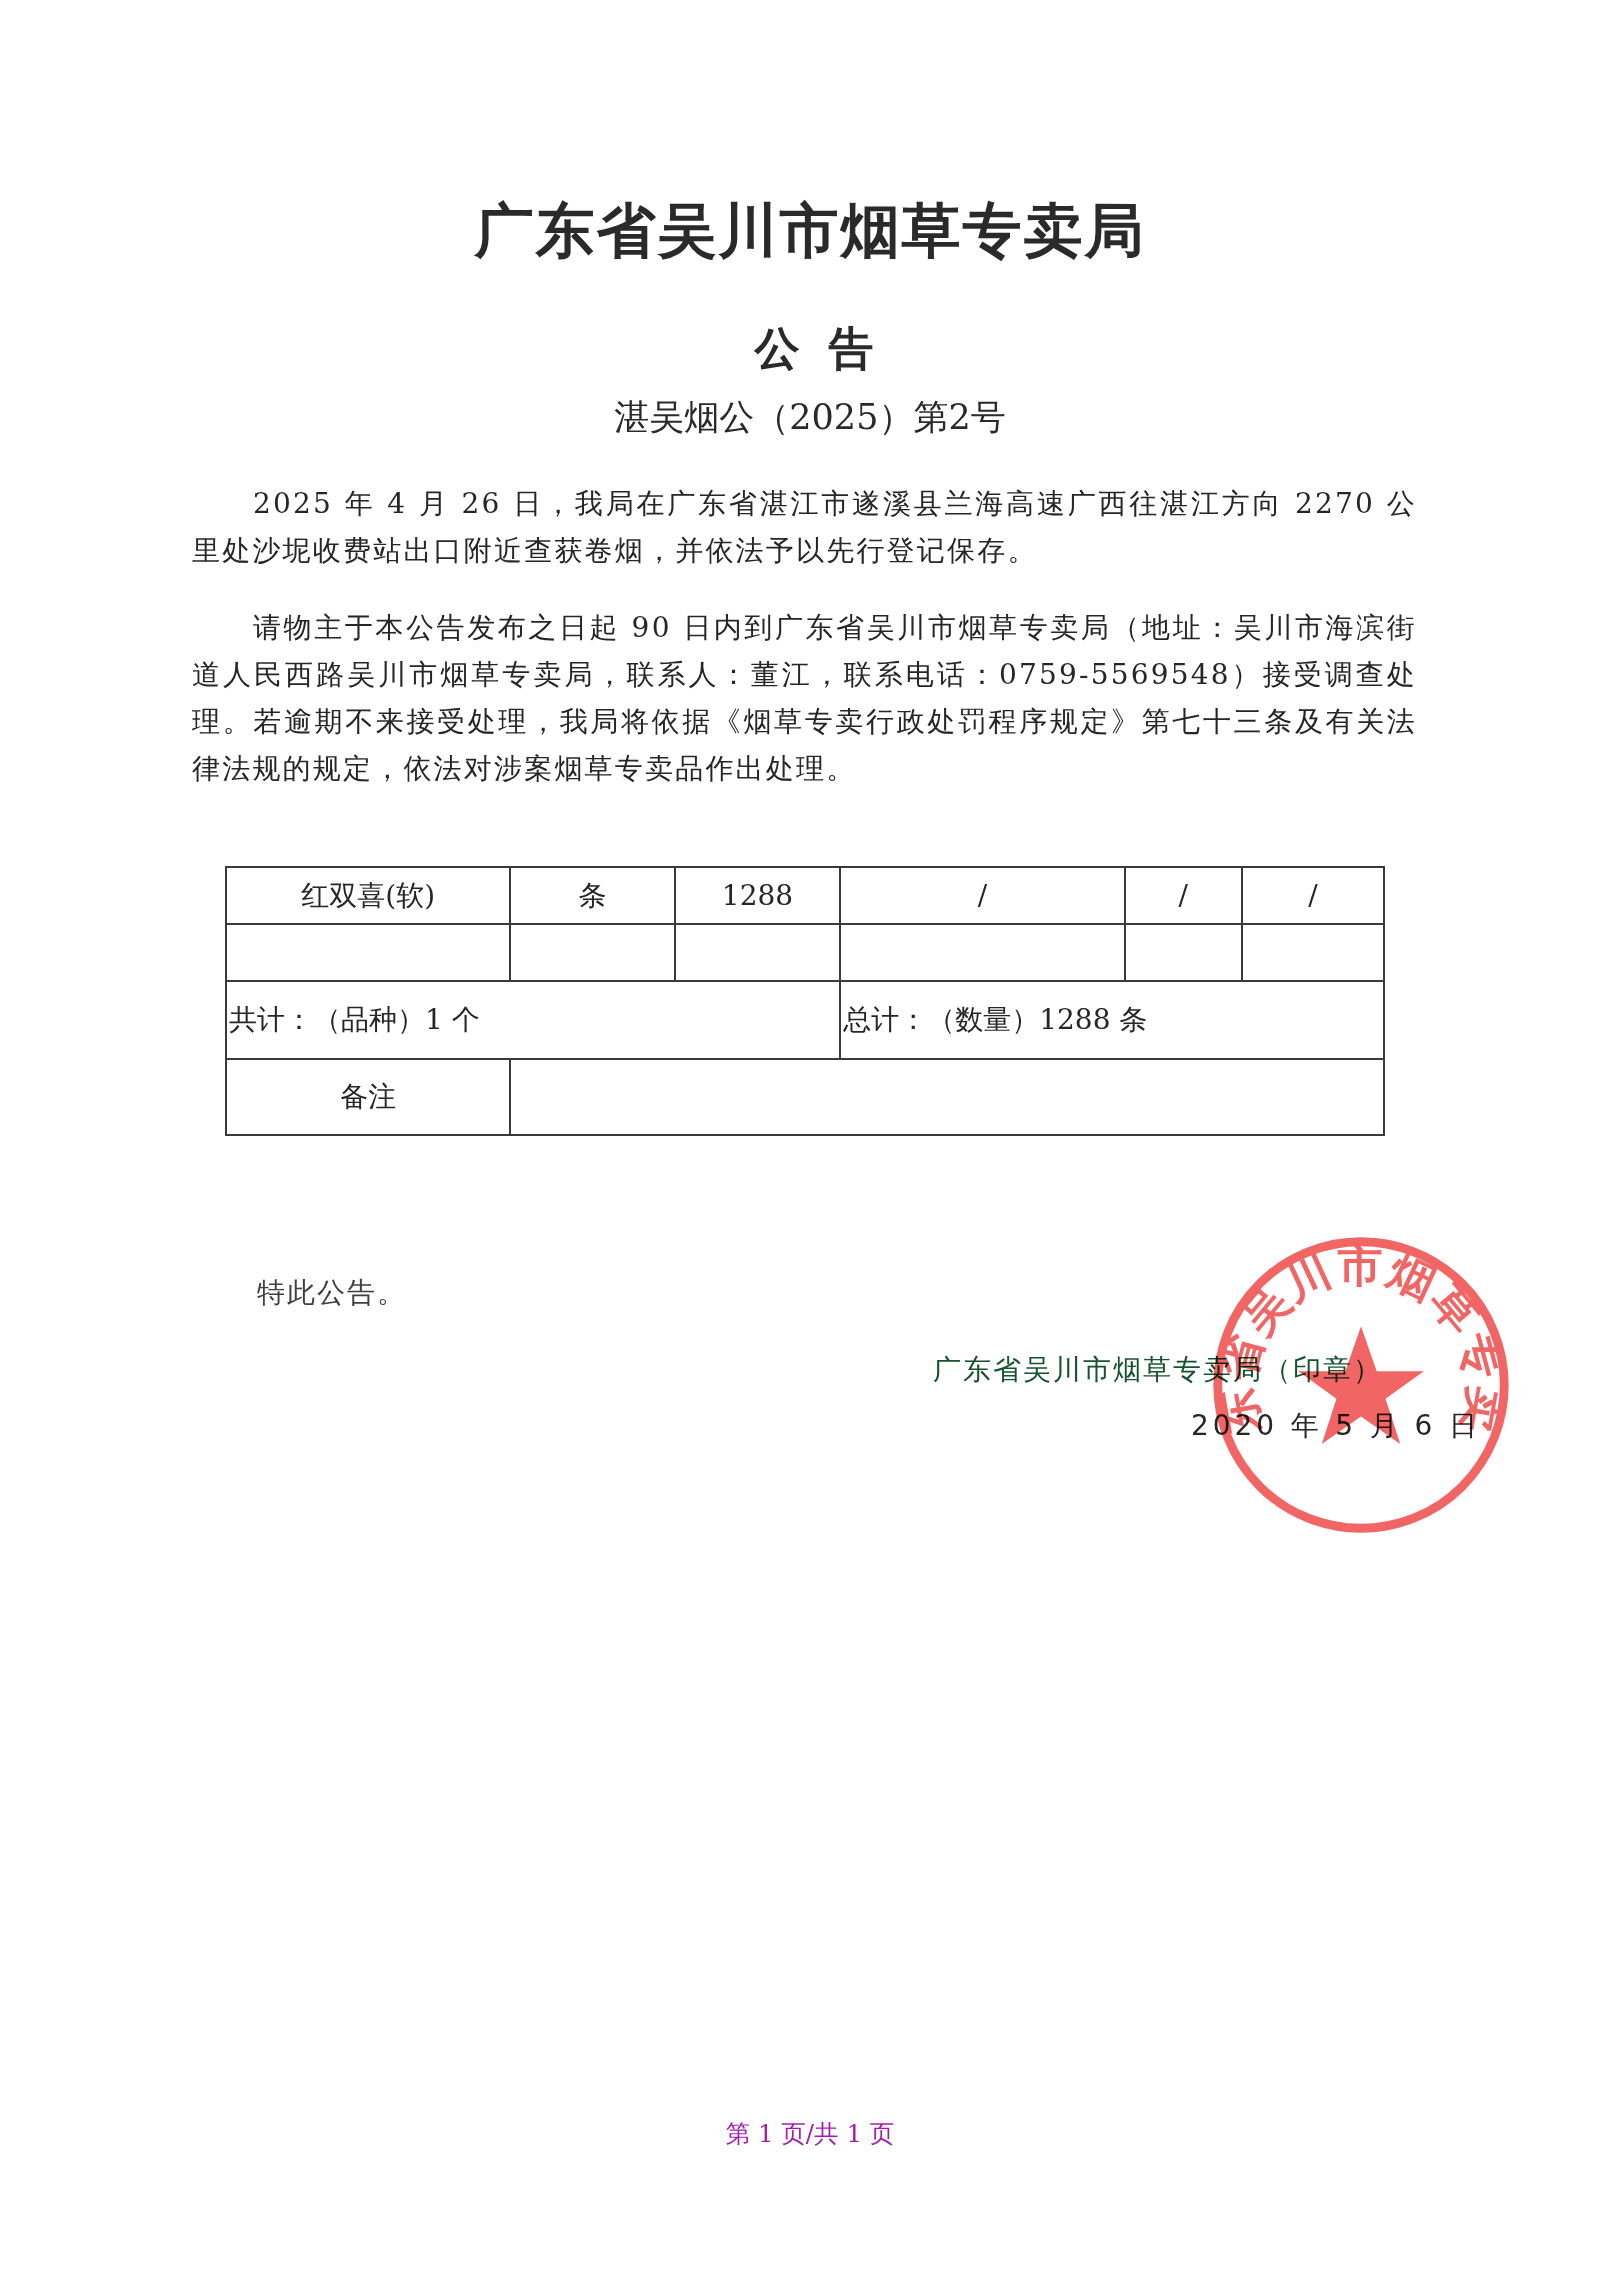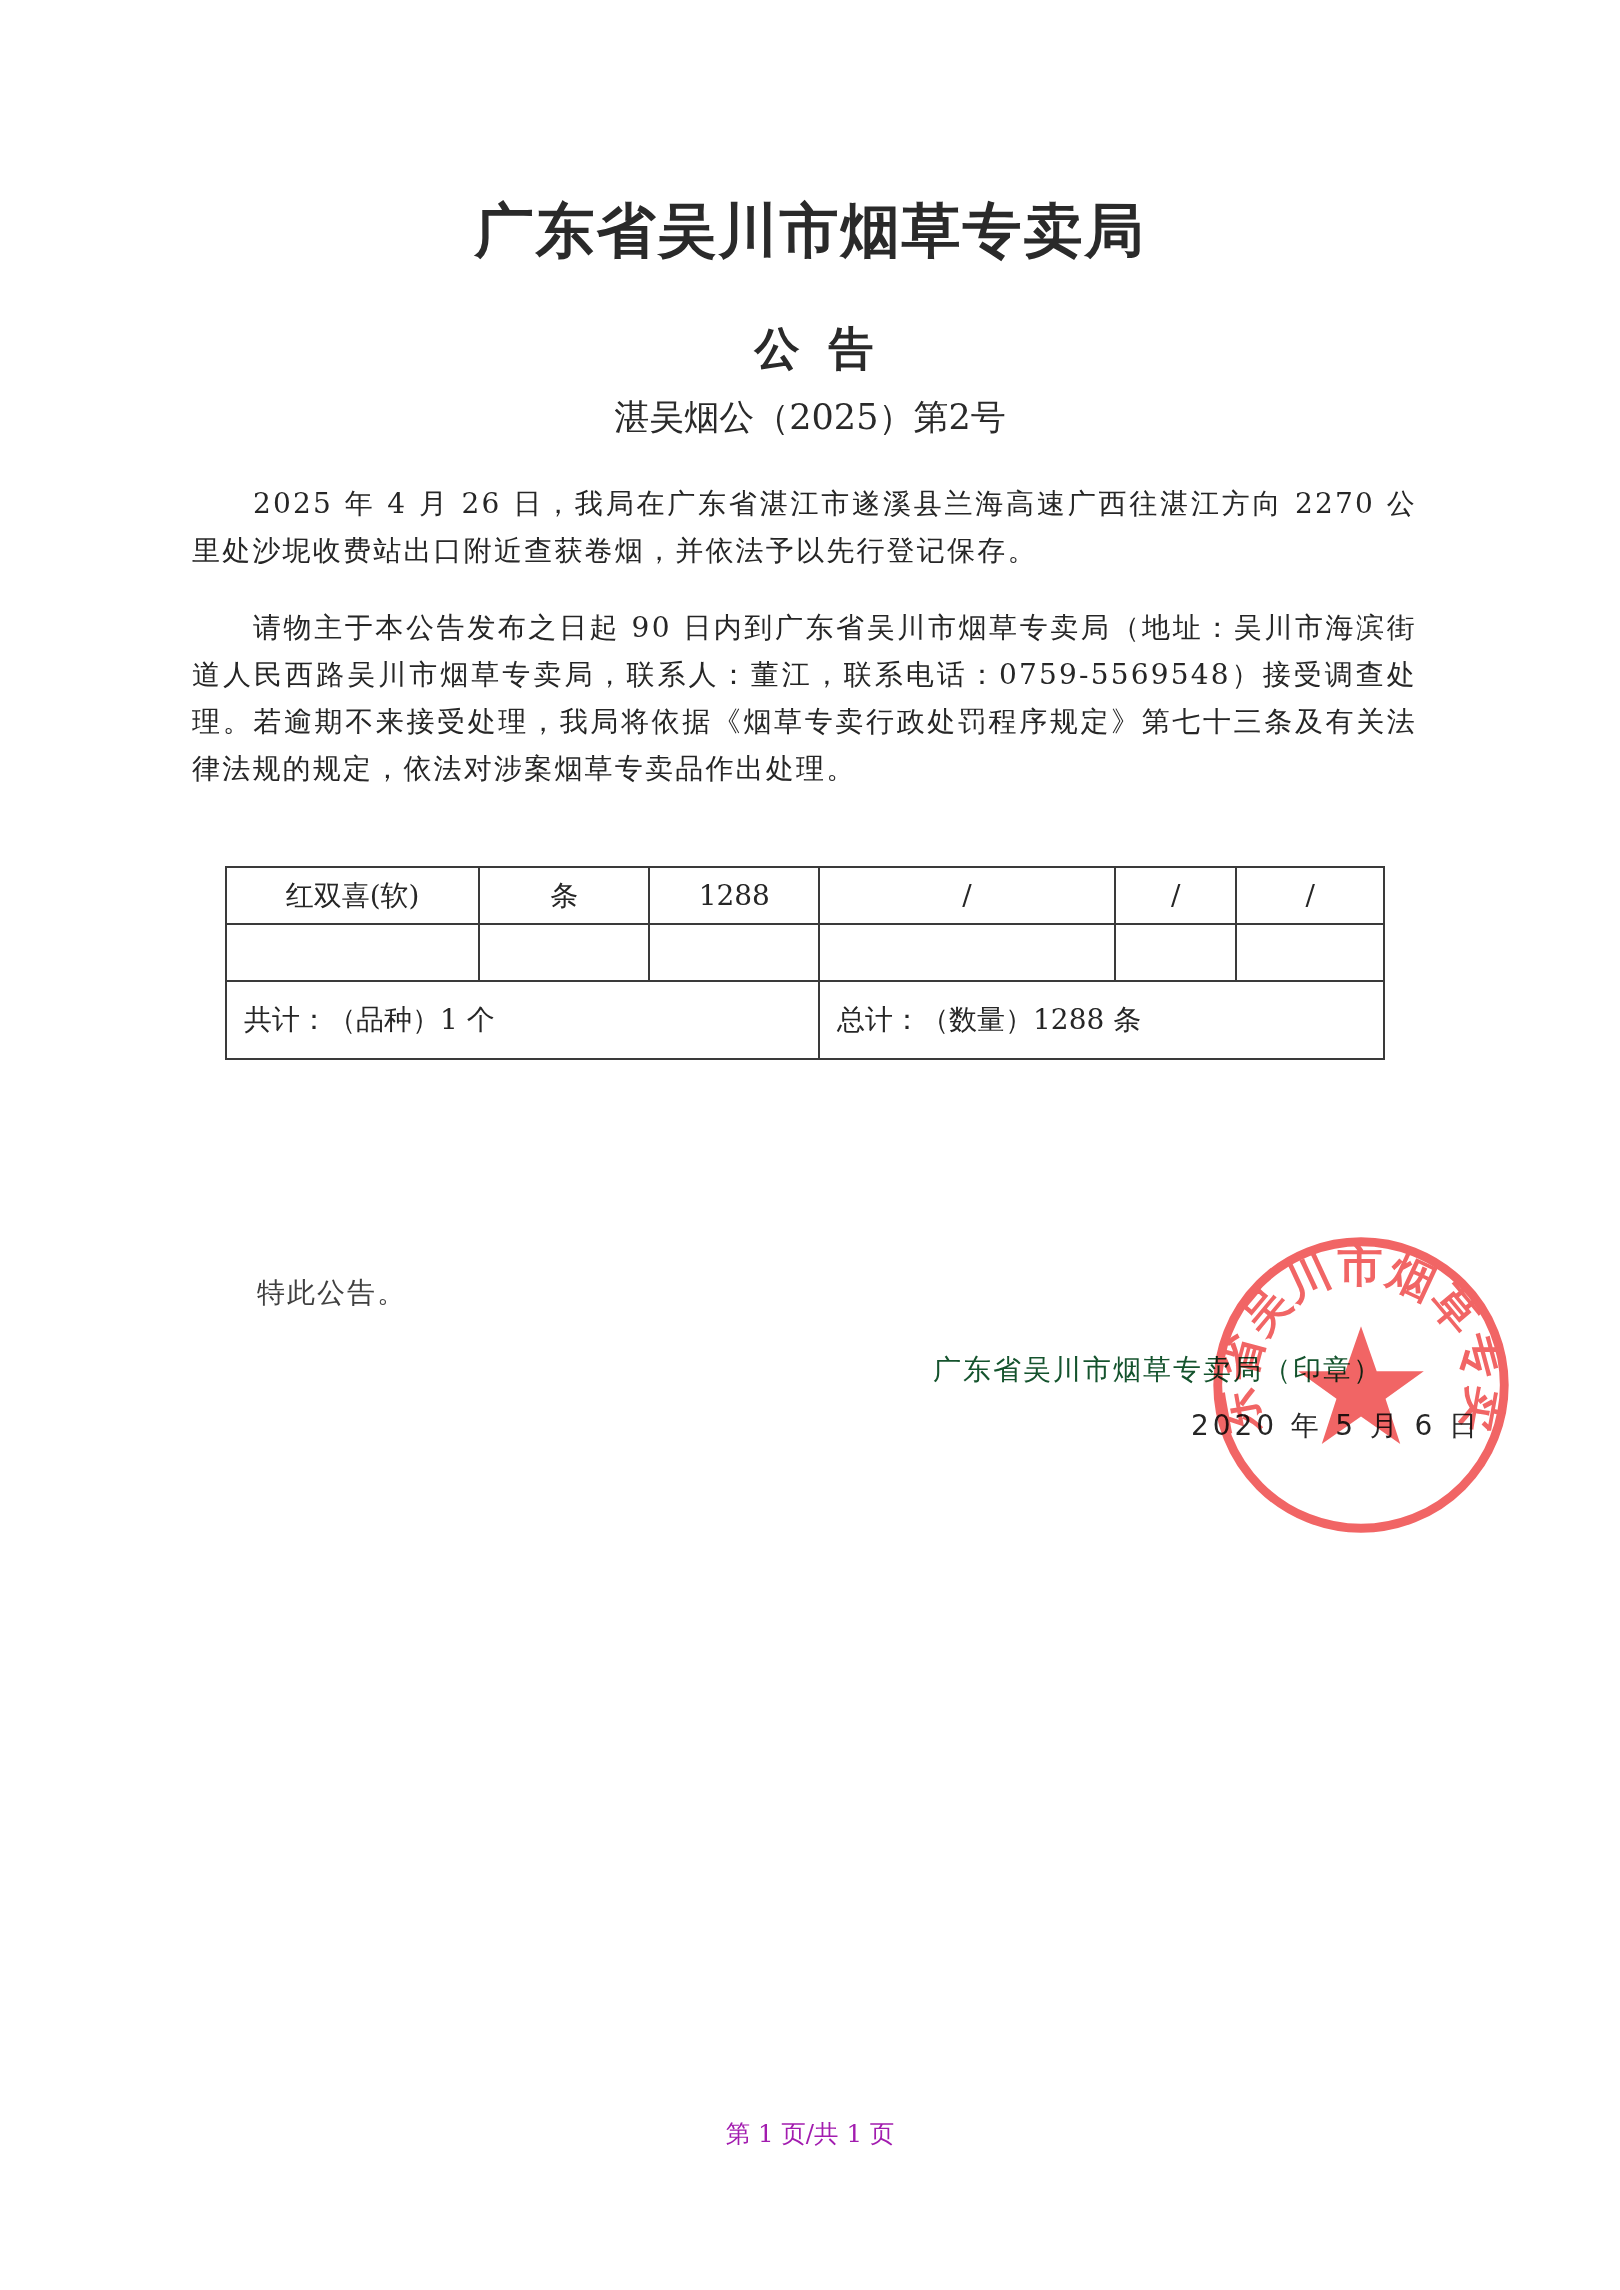--- a/index.html
+++ b/index.html
@@ -32,21 +32,21 @@
   .p2 { top: 604px; }
   table.items {
     position: absolute; left: 225px; top: 866px; width: 1160px;
     border-collapse: collapse; font-size: 28px; color: #262626;
   }
   table.items td {
     border: 2px solid #3a3a3a; text-align: center; padding: 0;
   }
   table.items tr.head td { height: 74px; font-weight: bold; font-family: "DejaVu Sans", sans-serif; font-size: 27.4px; }
   table.items tr.row td { height: 55px; }
-  table.items tr.total td { height: 76px; text-align: left; padding-left: 17px; }
+  table.items tr.total td { height: 76px; text-align: left; padding-left: 2px; }
   table.items tr.remark td { height: 74px; }
   .closing { left: 257px; top: 1274px; font-size: 28px; letter-spacing: 2px; color: #404040; }
   .signer { left: 933px; top: 1351px; font-size: 28px; letter-spacing: 2px; color: #14532d; font-family: "DejaVu Sans", sans-serif; }
   .sigdate { left: 1191px; top: 1407px; font-size: 28px; letter-spacing: 3.9px; color: #262626; font-family: "DejaVu Sans", sans-serif; }
   .seal {
     left: 1204px; top: 1228px; width: 314px; height: 314px;
     opacity: 0.88; mix-blend-mode: multiply;
   }
   .footer {
     left: 0; width: 1620px; top: 2117px; text-align: center;
@@ -86,20 +86,24 @@
     <td></td>
     <td></td>
     <td></td>
     <td></td>
     <td></td>
   </tr>
   <tr class="total">
     <td colspan="3">共计：（品种）1 个</td>
     <td colspan="3">总计：（数量）1288  条</td>
   </tr>
+  <tr class="remark">
+    <td style="width:294px">备注</td>
+    <td colspan="5"></td>
+  </tr>
 </tbody>
   </table>
 
 <div class="abs closing">特此公告。</div>
 <div class="abs signer">广东省吴川市烟草专卖局（印章）</div>
 <div class="abs sigdate">2020 年 5 月 6 日</div>
 
 <svg class="abs seal" viewBox="0 0 320 320">
   <defs>
     <path id="sealArc" d="M 62 214 A 110 110 0 1 1 258 214"></path>

